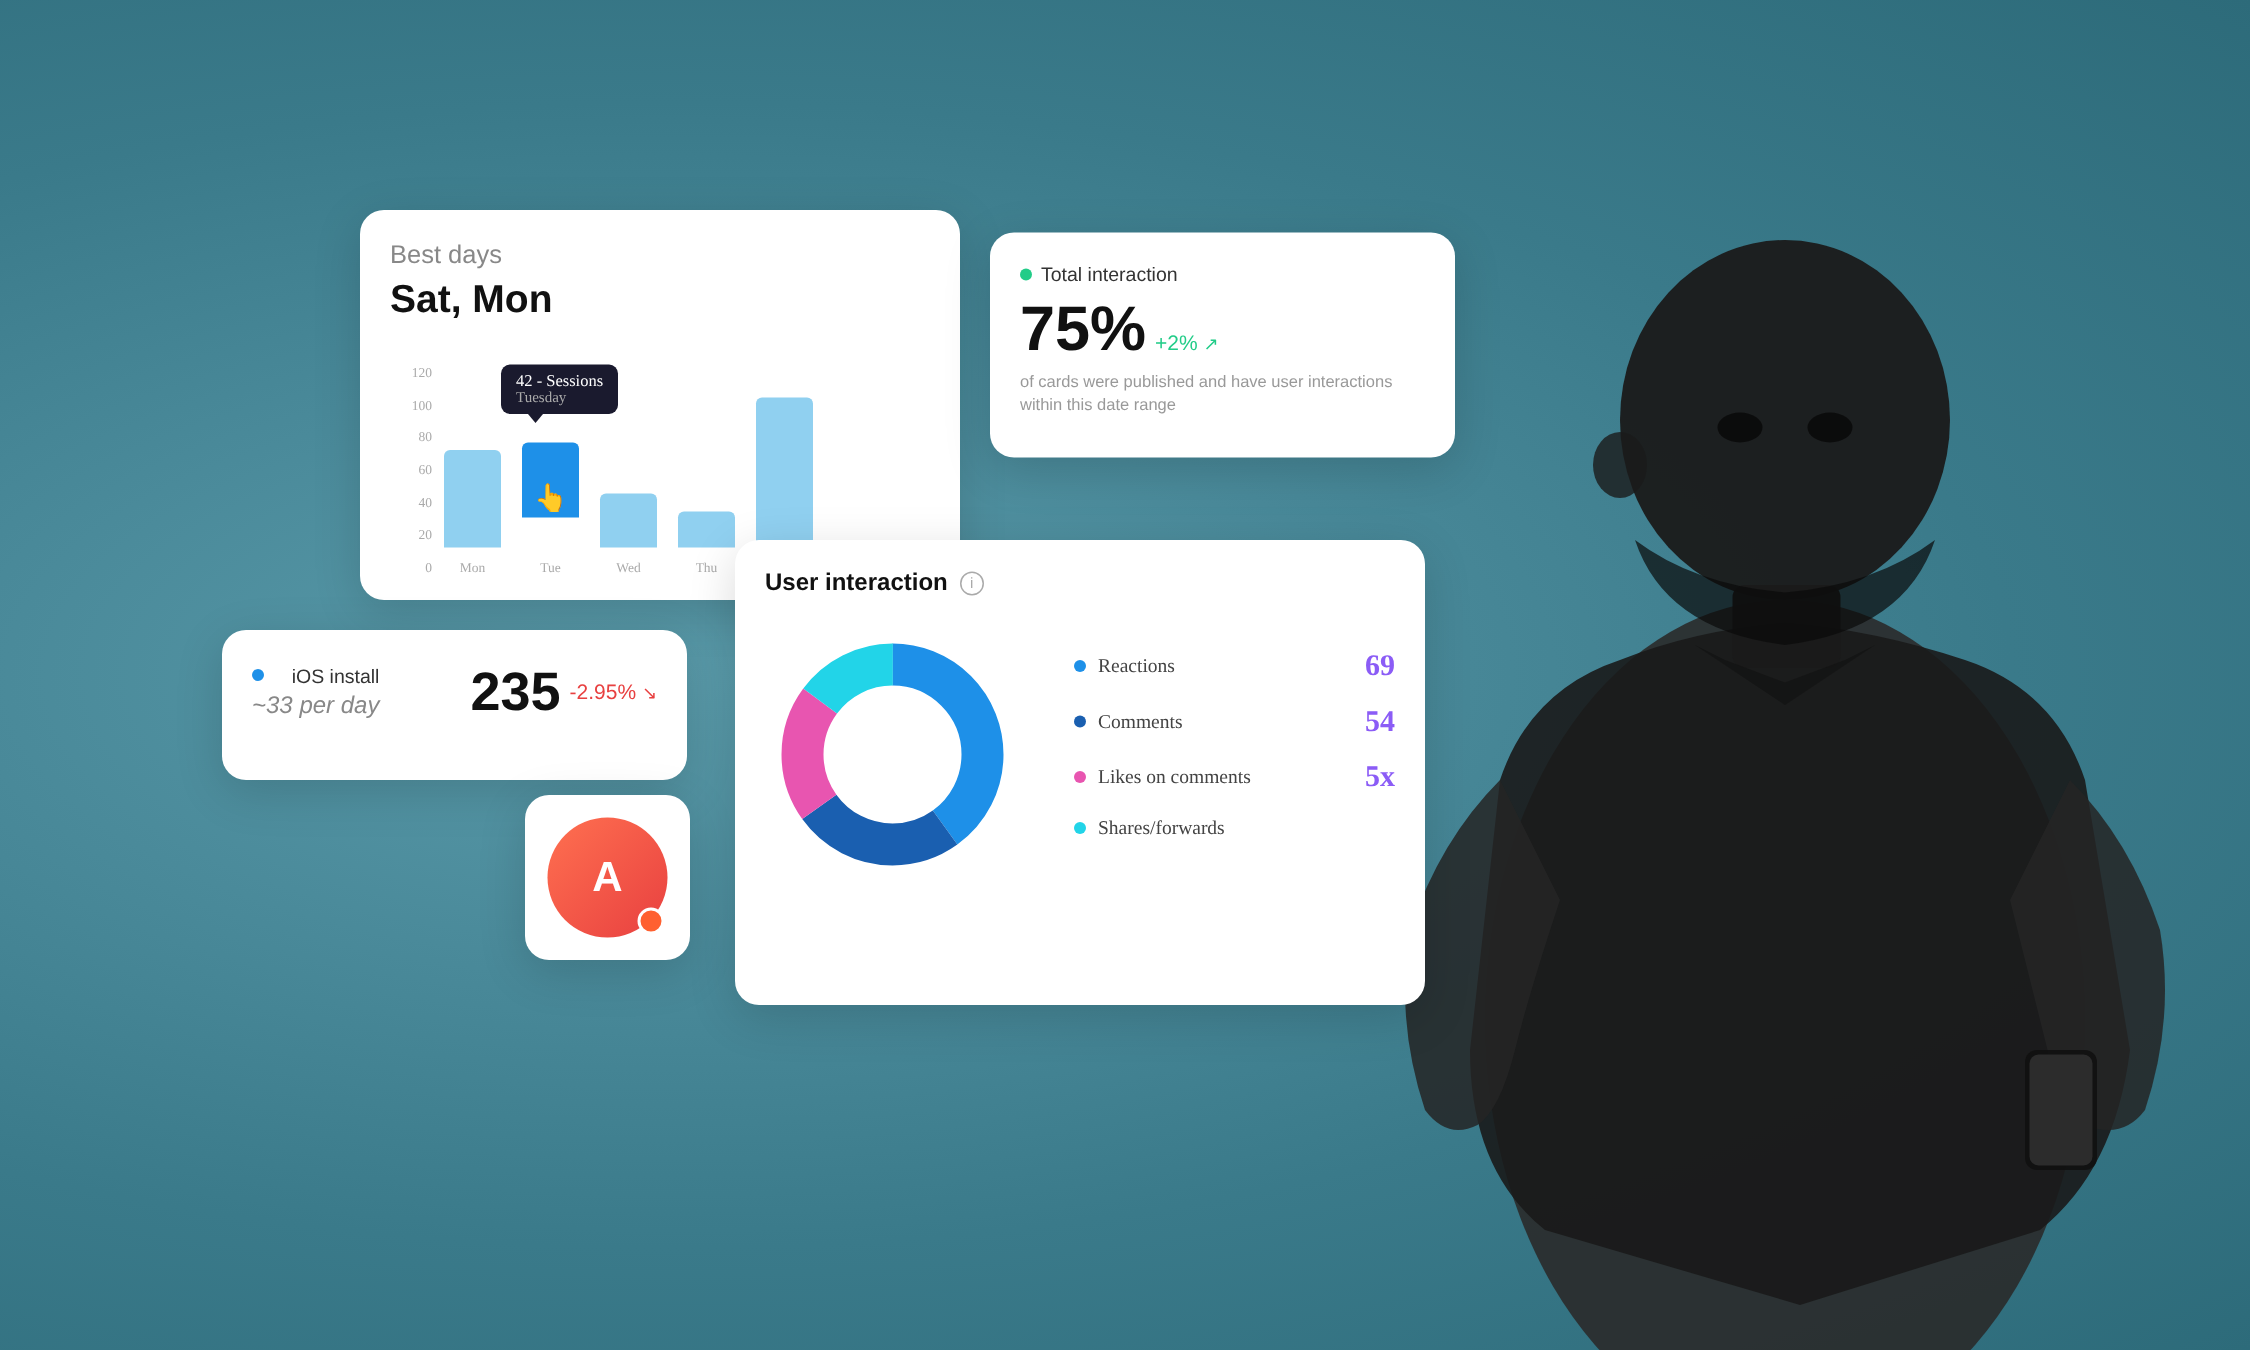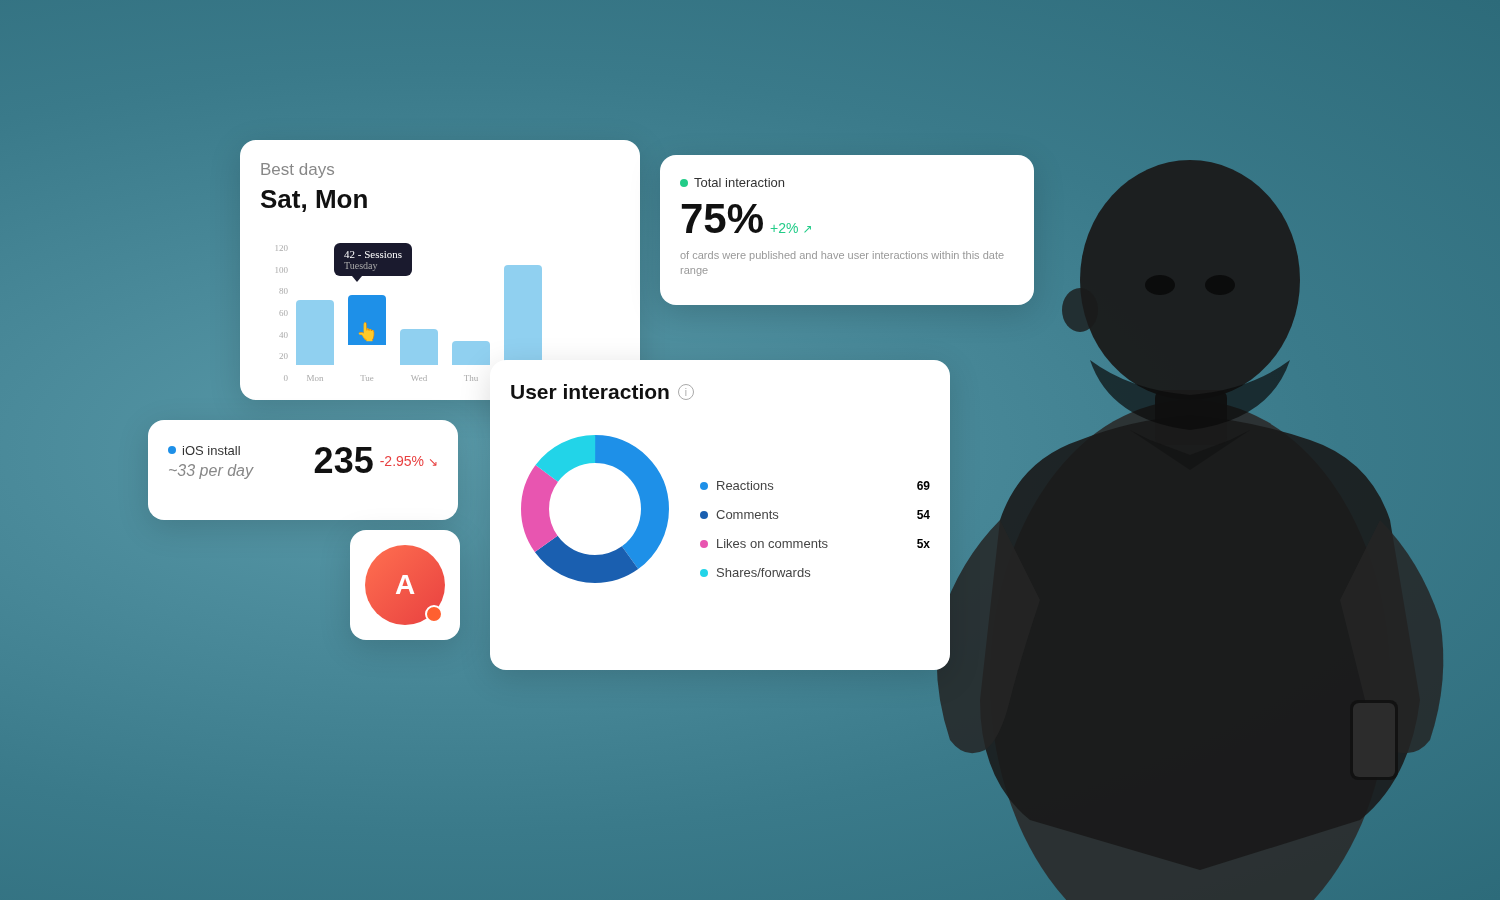--- a/index.html
+++ b/index.html
@@ -120,21 +120,21 @@
     .bar-day-label {
       font-size: 9px;
       color: #aaa;
       margin-top: 4px;
     }
 
     
     .card-total-interaction {
       left: 660px;
       top: 155px;
-      width: 374px;
+      width: 310px;
       height: 150px;
     }
 
     .card-header-row {
       display: flex;
       align-items: center;
       gap: 6px;
       margin-bottom: 8px;
     }
 
@@ -194,20 +194,21 @@
       align-items: center;
       justify-content: space-between;
     }
 
     .ios-left {}
     .ios-title-row {
       display: flex;
       align-items: center;
       gap: 6px;
       margin-bottom: 4px;
+      justify-content: space-between;
     }
 
     .ios-subtitle {
       font-size: 16px;
       color: #888;
       font-style: italic;
     }
 
     .ios-big {
       font-size: 36px;
@@ -267,41 +268,42 @@
     }
 
     .user-interaction-header {
       display: flex;
       align-items: center;
       gap: 8px;
       margin-bottom: 20px;
     }
 
     .user-interaction-title {
-      font-size: 21px;
+      font-size: 16px;
       font-weight: 600;
       color: #111;
     }
 
     .info-icon {
       width: 16px;
       height: 16px;
       border-radius: 50%;
       border: 1px solid #aaa;
       display: flex;
       align-items: center;
       justify-content: center;
       font-size: 10px;
       color: #aaa;
     }
 
     .user-interaction-body {
       display: flex;
-      gap: 20px;
-      align-items: flex-end;
+      gap: 36px;
+      align-items: center;
+      font-family: Liberation Serif, serif;
     }
 
     
     .donut-container {
       width: 170px;
       height: 170px;
       flex-shrink: 0;
     }
 
     .donut-svg {
@@ -326,23 +328,23 @@
       align-items: center;
       gap: 8px;
     }
 
     .legend-label {
       font-size: 13px;
       color: #444;
     }
 
     .legend-value {
-      font-size: 12px;
+      font-size: 20px;
       font-weight: 700;
-      color: #000000;
+      color: #8b5cf6;
     }
   </style>
 </head>
 <body>
 
 <div class="bg-teal"></div>
 
 <div class="person-area">
   <svg width="700" height="900" viewBox="0 0 700 900" xmlns="http://www.w3.org/2000/svg">
     <defs>

